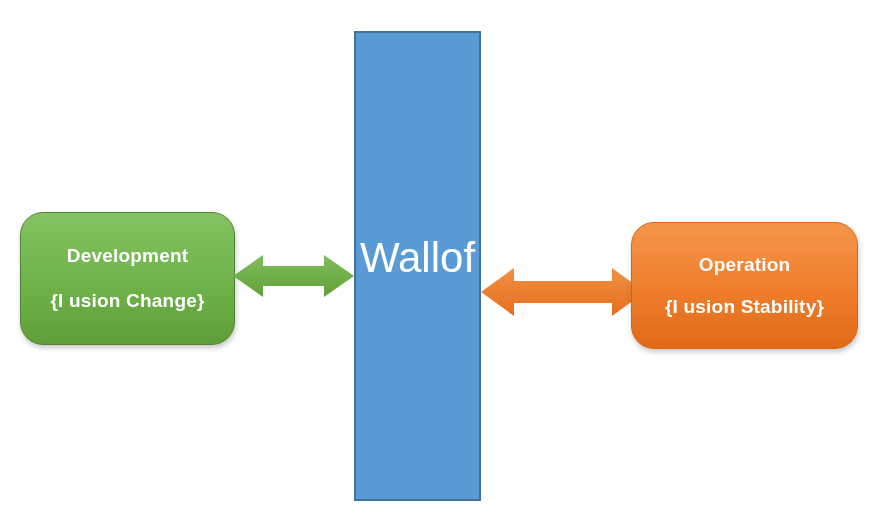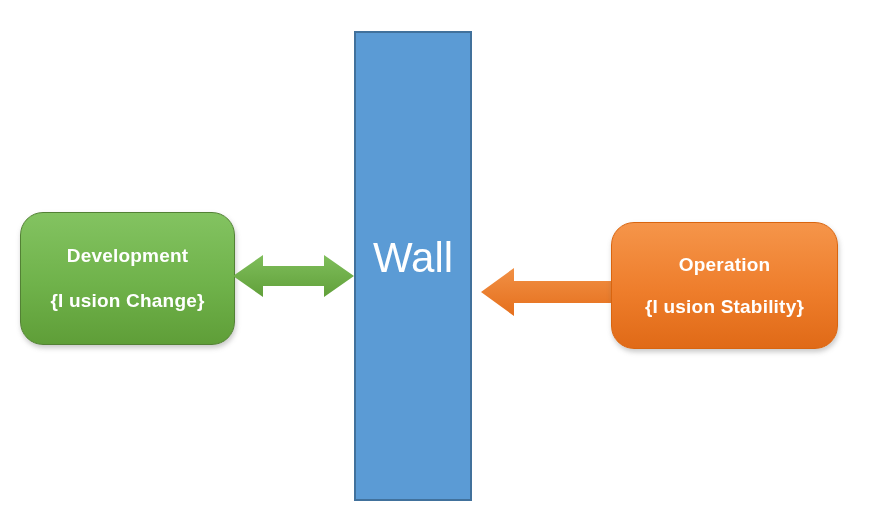--- a/index.html
+++ b/index.html
@@ -39,36 +39,36 @@
     width: 213px;
     height: 131px;
     background: linear-gradient(180deg,
       var(--green-light, #83c361) 0%,
       var(--green-mid, #6fb24a) 55%,
       var(--green-dark, #5f9e38) 100%);
     border: 1px solid var(--green-border, #538135);
     gap: 21px;
   }
   .ops-box {
-    left: 611px;
+    left: 631px;
     top: 222px;
     width: 225px;
     height: 125px;
     background: linear-gradient(180deg,
       var(--orange-light, #f5954a) 0%,
       var(--orange-mid, #ee7d2b) 55%,
       var(--orange-dark, #e06a17) 100%);
     border: 1px solid var(--orange-border, #d9650f);
     gap: 18px;
   }
   .wall {
     position: absolute;
     left: 354px;
     top: 31px;
-    width: 118px;
+    width: 127px;
     height: 470px;
     box-sizing: border-box;
     background: var(--blue-fill, #5b9bd5);
     border: 2px solid var(--blue-border, #41719c);
     display: flex;
     flex-direction: row;
     align-items: center;
     justify-content: center;
     color: var(--text, #ffffff);
     text-align: center;
@@ -110,20 +110,21 @@
       <linearGradient id="greenArrowGrad" x1="0" y1="0" x2="0" y2="1">
         <stop offset="0" style="stop-color: var(--green-arrow-light, #7fbe5b)"></stop>
         <stop offset="1" style="stop-color: var(--green-arrow-dark, #61a03a)"></stop>
       </linearGradient>
     </defs>
     <polygon points="0,21 30,0 30,11 91,11 91,0 121,21 91,42 91,31 30,31 30,42" fill="url(#greenArrowGrad)"></polygon>
   </svg>
 
   <div class="wall">
     <div class="wall-line">Wall</div>
+    <div class="wall-line">of</div>
   </div>
 
   <svg class="arrow arrow-orange" viewBox="0 0 164 48" xmlns="http://www.w3.org/2000/svg" aria-hidden="true">
     <defs>
       <linearGradient id="orangeArrowGrad" x1="0" y1="0" x2="0" y2="1">
         <stop offset="0" style="stop-color: var(--orange-arrow-light, #f19045)"></stop>
         <stop offset="1" style="stop-color: var(--orange-arrow-dark, #e56f1c)"></stop>
       </linearGradient>
     </defs>
     <polygon points="0,24 33,0 33,13 131,13 131,0 164,24 131,48 131,35 33,35 33,48" fill="url(#orangeArrowGrad)"></polygon>

